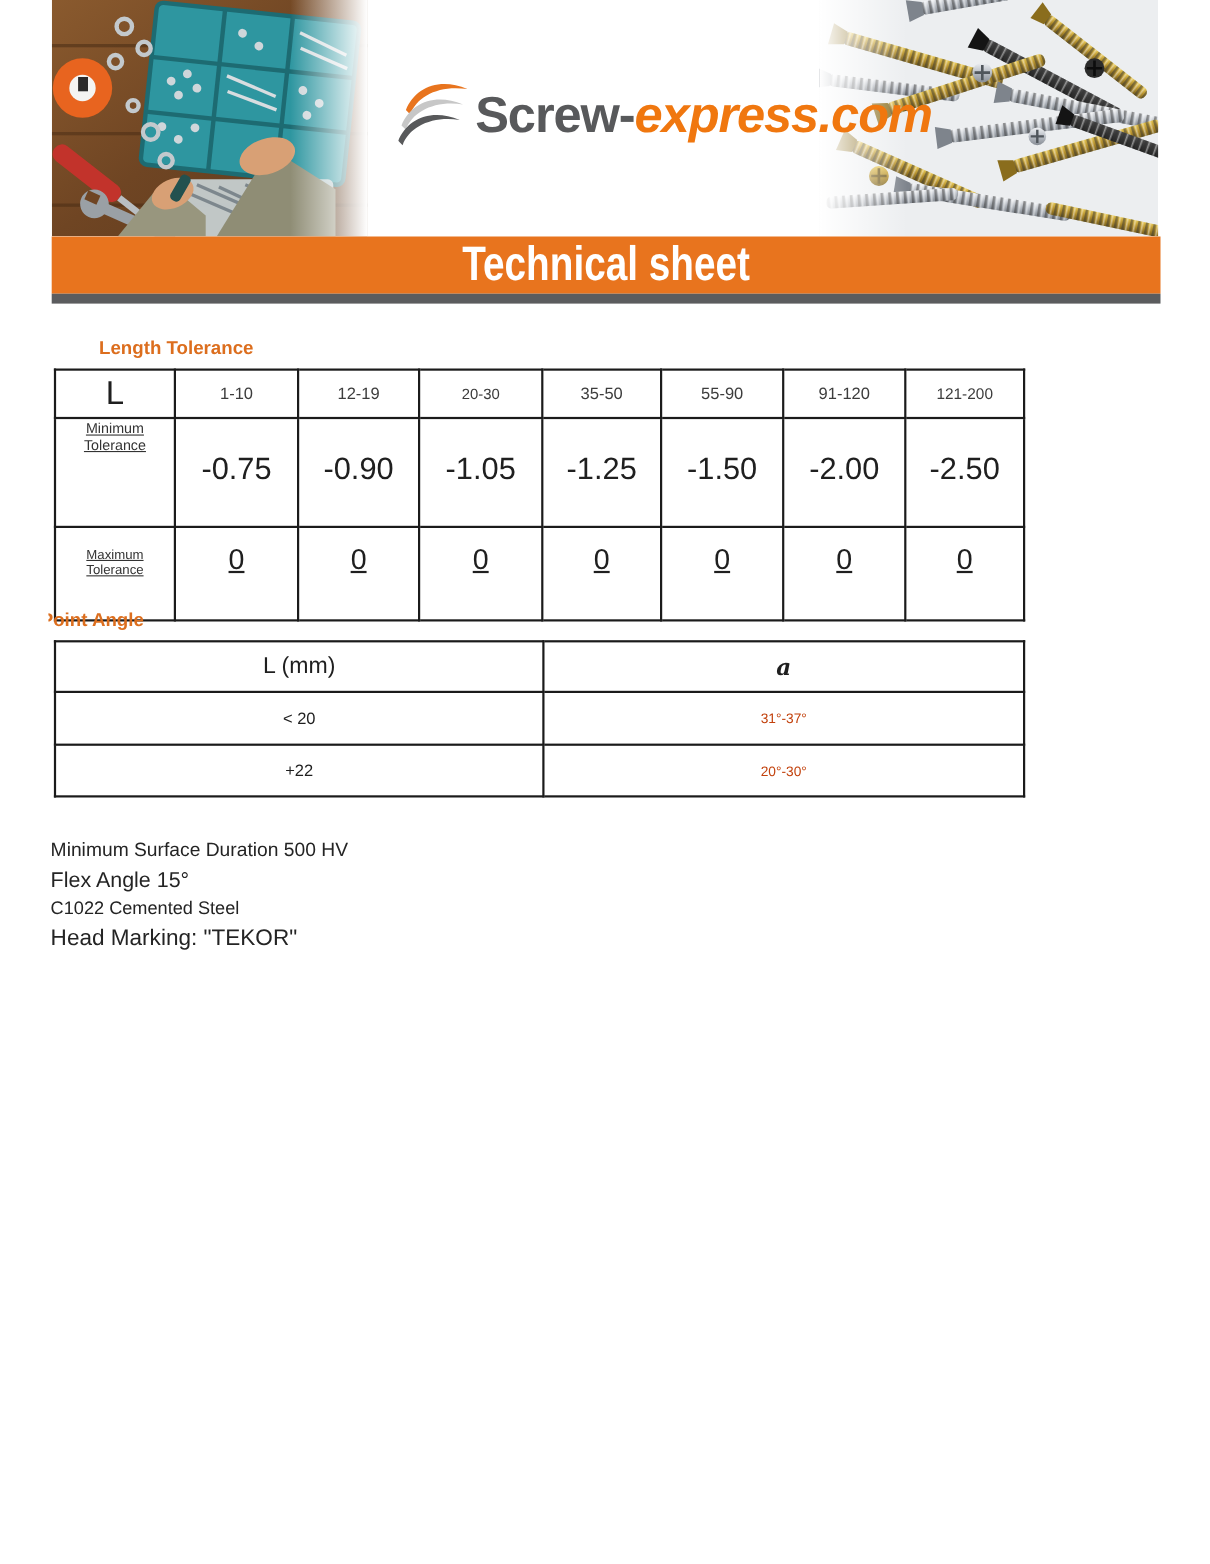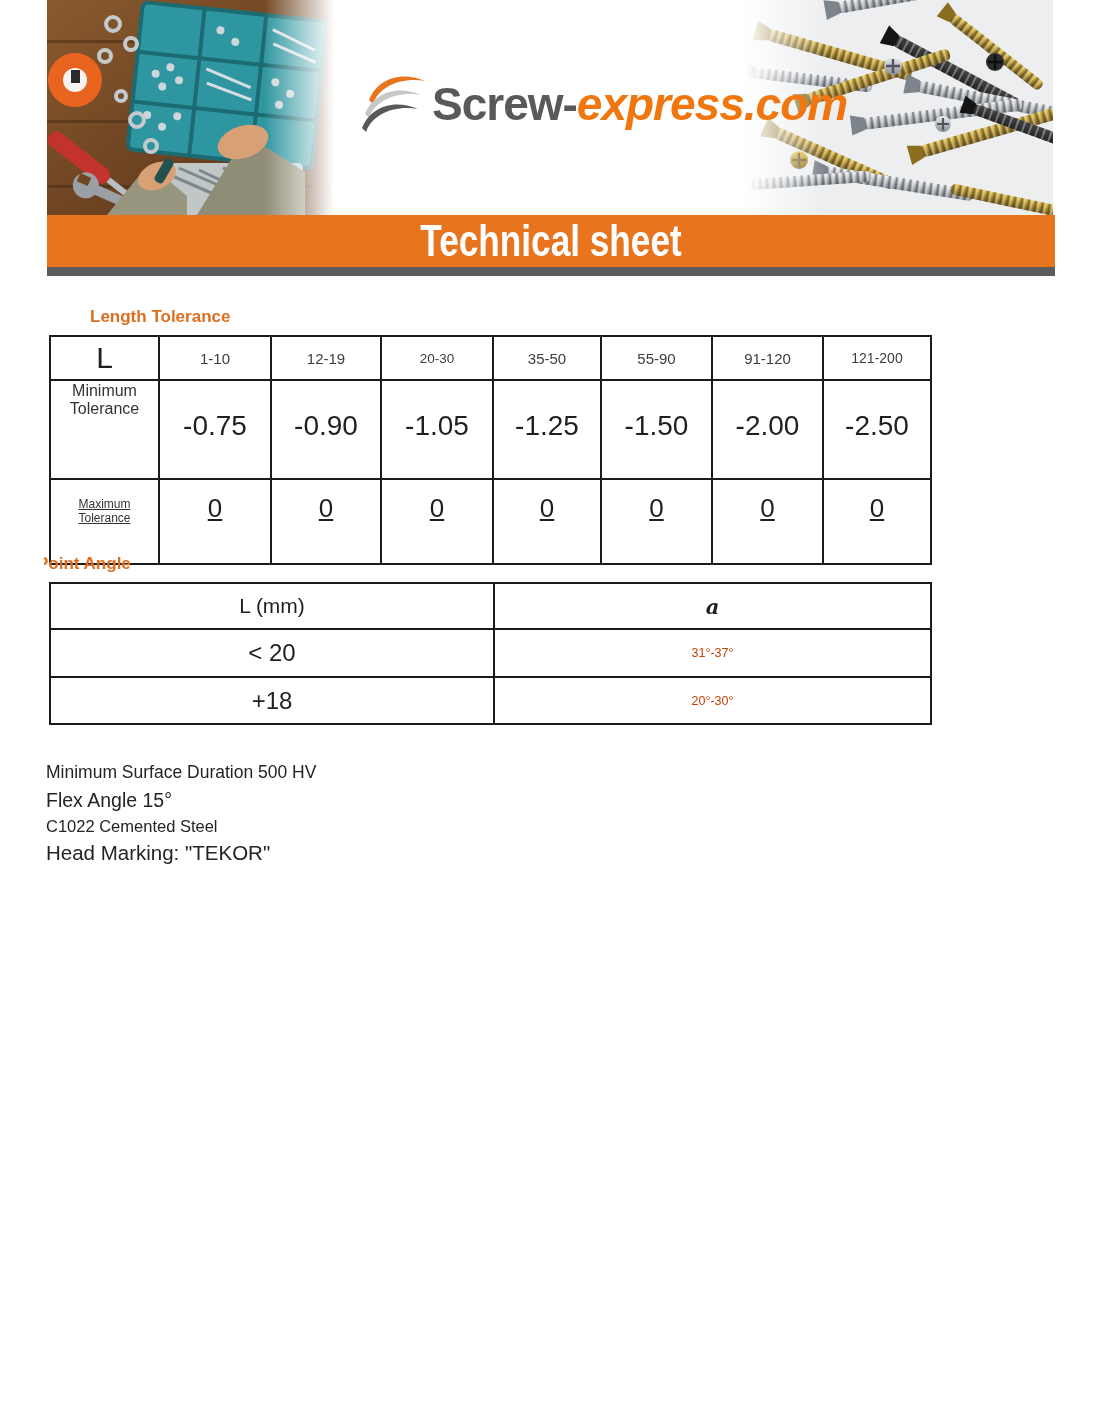--- a/index.html
+++ b/index.html
@@ -37,33 +37,33 @@
   table{border-collapse:collapse;table-layout:fixed;width:881px;background:#fff;}
   td{border:2px solid #1b1b1b;text-align:center;overflow:hidden;color:#2a2a2a;}
 
   .t1-wrap{position:absolute;left:49px;top:335px;}
   .t1-head td{height:40px;font-size:15px;color:#3c3c3c;vertical-align:middle;}
   .t1-head td.corner{font-size:30px;color:#1f1f1f;font-weight:400;}
   .t1-head td:nth-child(4){font-size:13.5px;}
   .t1-head td:nth-child(8){font-size:14px;}
   .t1-min td{height:67px;vertical-align:top;}
   .t1-max td{height:65px;vertical-align:top;text-decoration:underline;}
-  .t1-min td.rowlabel{font-size:16px;color:#333;}
+  .t1-min td.rowlabel{font-size:13px;color:#333;text-decoration:underline;}
   .t1-max td.rowlabel{font-size:12px;padding-top:17px;color:#333;}
   .t1-min td.val{font-size:28px;padding-top:29px;color:#1f1f1f;}
   .t1-max td.val{font-size:26px;padding-top:13px;color:#1f1f1f;}
 
   .t2-wrap{position:absolute;left:49px;top:582px;}
   .t2 td{vertical-align:middle;}
   .t2 .r1 td{height:42px;font-size:21px;color:#1f1f1f;}
   .t2 .r1 td.alpha{font-family:"DejaVu Serif",serif;font-style:italic;font-weight:bold;font-size:21px;}
   .t2 .r2 td,{height:44px;}
   .t2 .r2 td{height:44px;}
   .t2 .r3 td{height:43px;}
-  .t2 td.lcol{font-size:24px;color:#1f1f1f;border-radius:19px;}
+  .t2 td.lcol{font-size:15px;color:#1f1f1f;border-radius:19px;}
   .t2 td.acol{font-size:12.5px;color:#c2410c;}
 
   
   .spec{position:absolute;left:46px;color:#242424;white-space:nowrap;}
   .spec-0{top:762px;font-size:17.5px;}
   .spec-1{top:789px;font-size:19.5px;}
   .spec-2{top:817px;font-size:16.5px;}
   .spec-3{top:841px;font-size:20.5px;}
   .spec-4{top:870px;font-size:16px;}
   .spec-5{top:894px;font-size:20.5px;}
@@ -349,21 +349,21 @@
       <tbody>
           <tr class="r1">
         <td>L (mm)</td>
         <td class="alpha">a</td>
       </tr>
       <tr class="r2">
         <td class="lcol">&lt; 20</td>
         <td class="acol">31°-37°</td>
       </tr>
       <tr class="r3">
-        <td class="lcol">+18</td>
+        <td class="lcol">+22</td>
         <td class="acol">20°-30°</td>
       </tr>
     </tbody>
       </table>
   </div>
 
   <div class="spec spec-0">Minimum Surface Duration 500 HV</div>
   <div class="spec spec-1">Flex Angle 15°</div>
   <div class="spec spec-2">C1022 Cemented Steel</div>
   <div class="spec spec-3">Head Marking: "TEKOR"</div>

